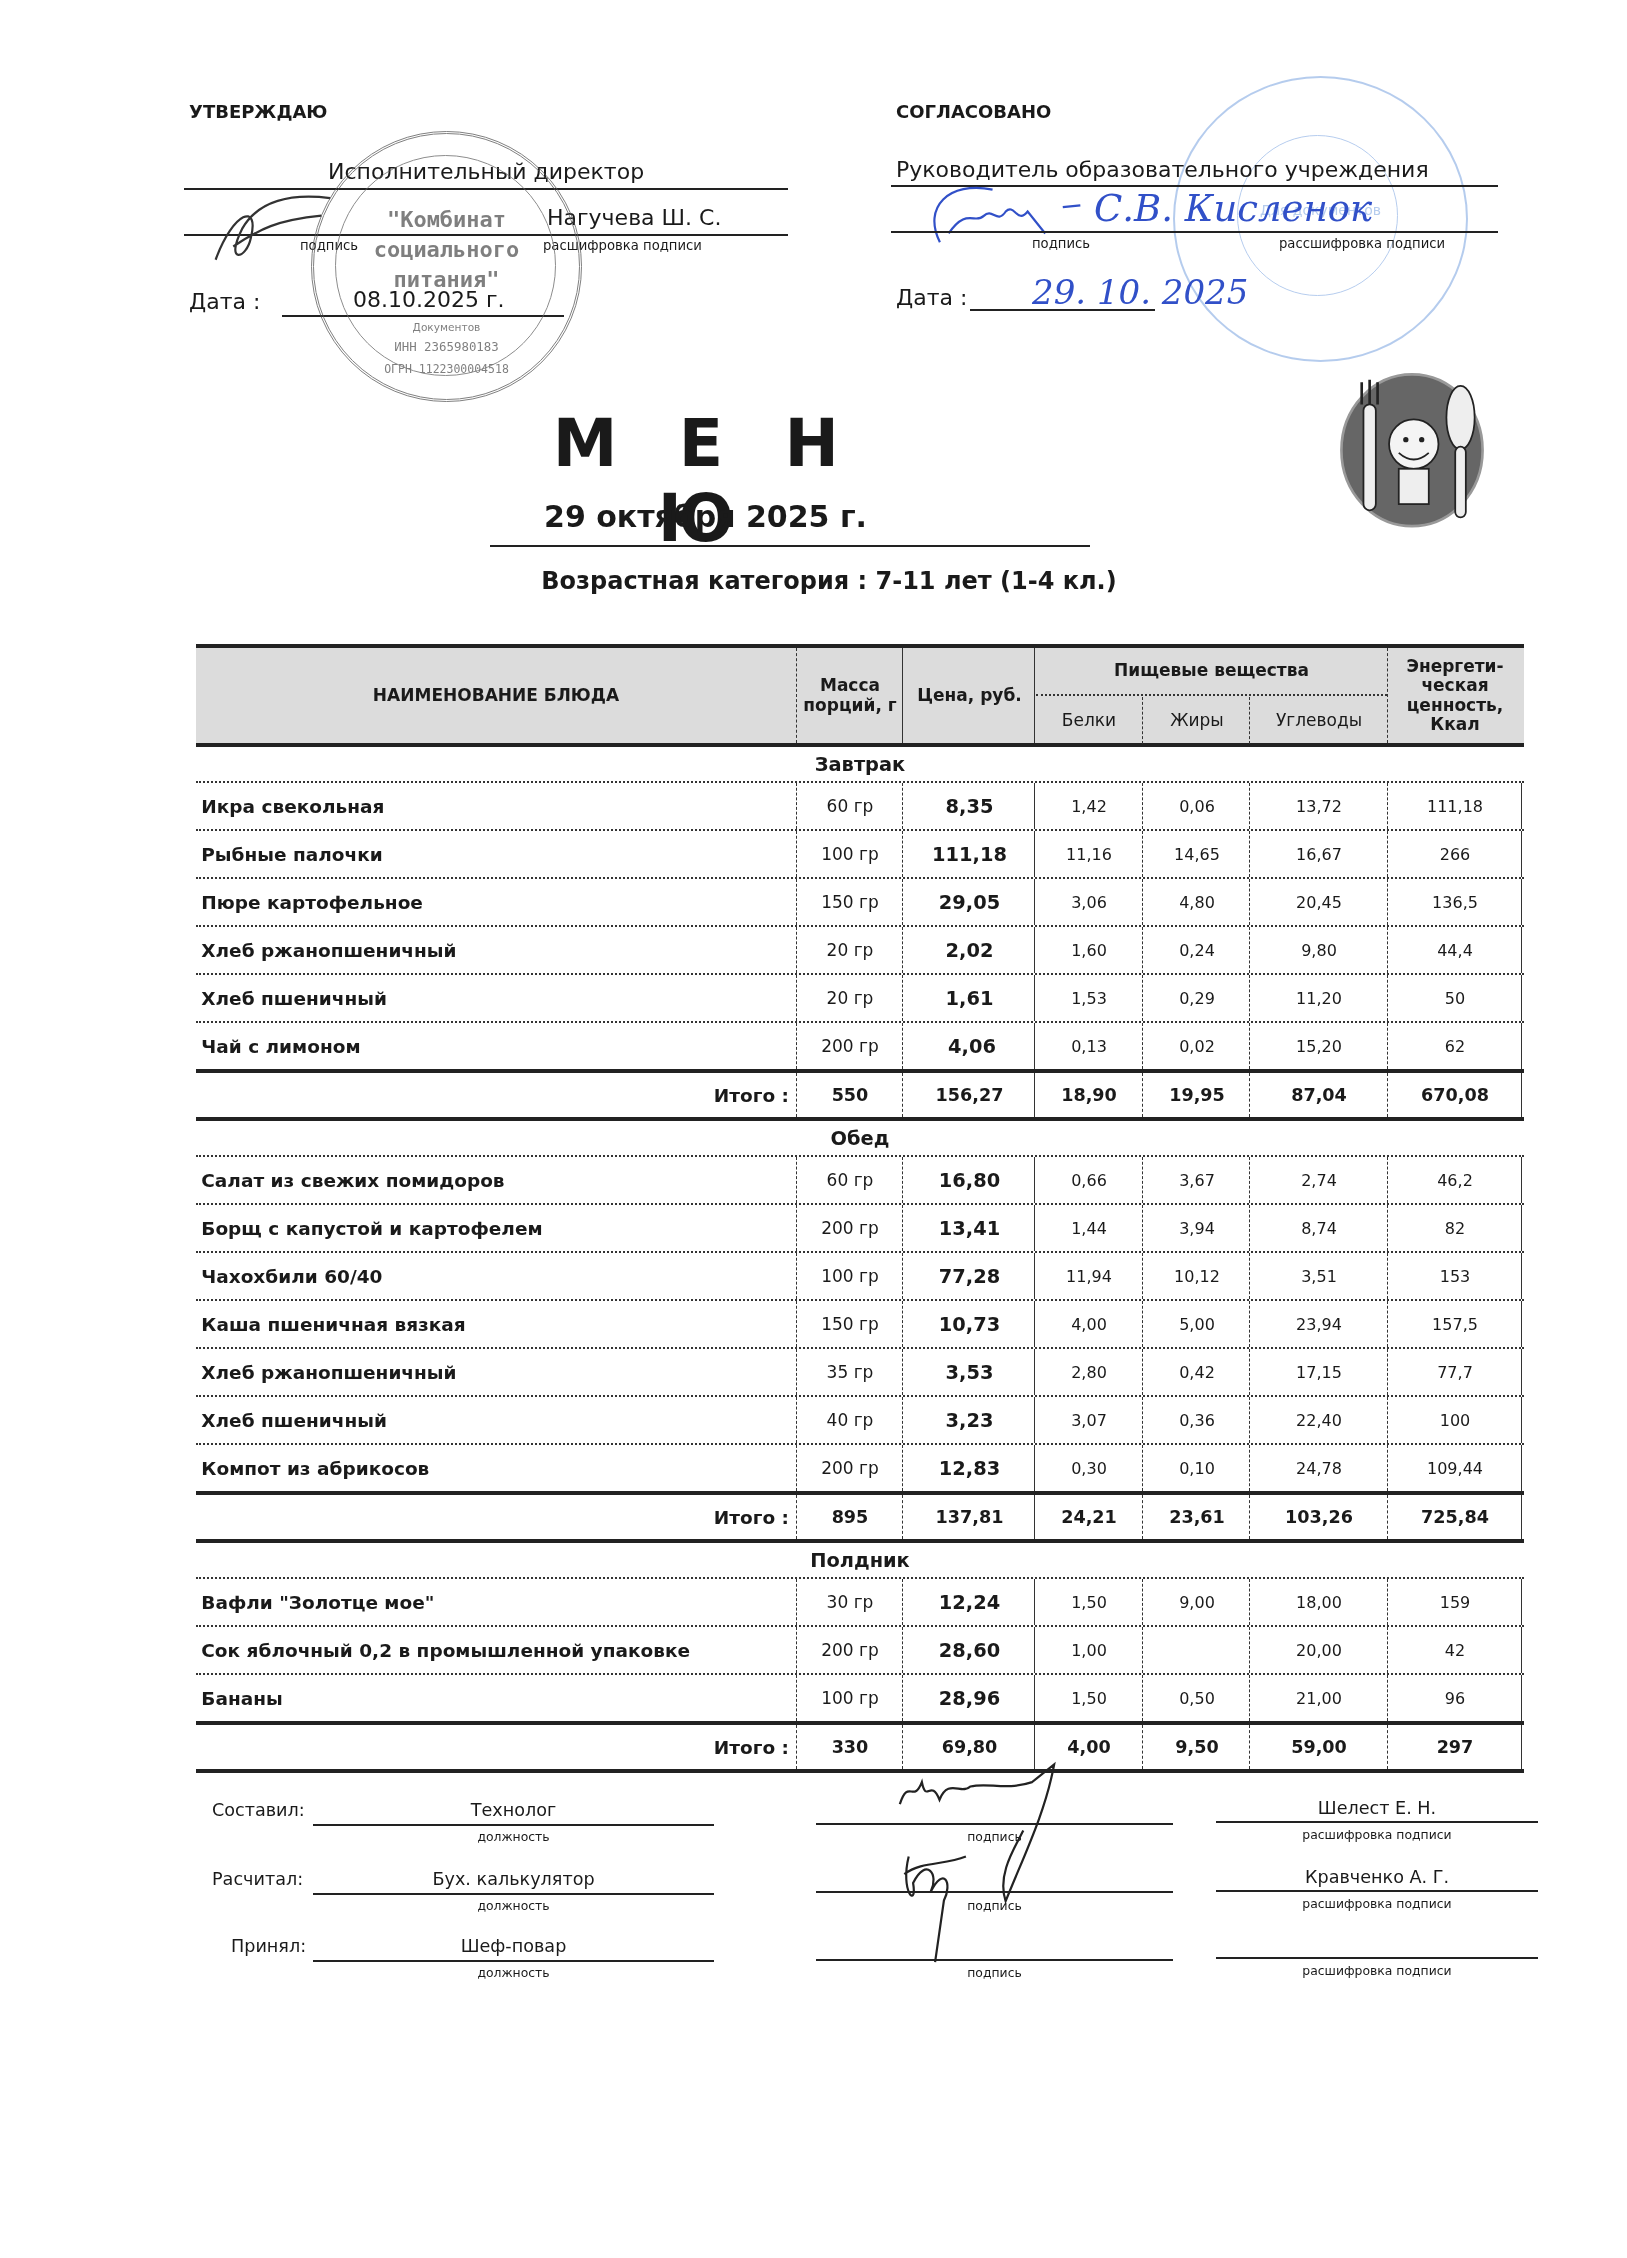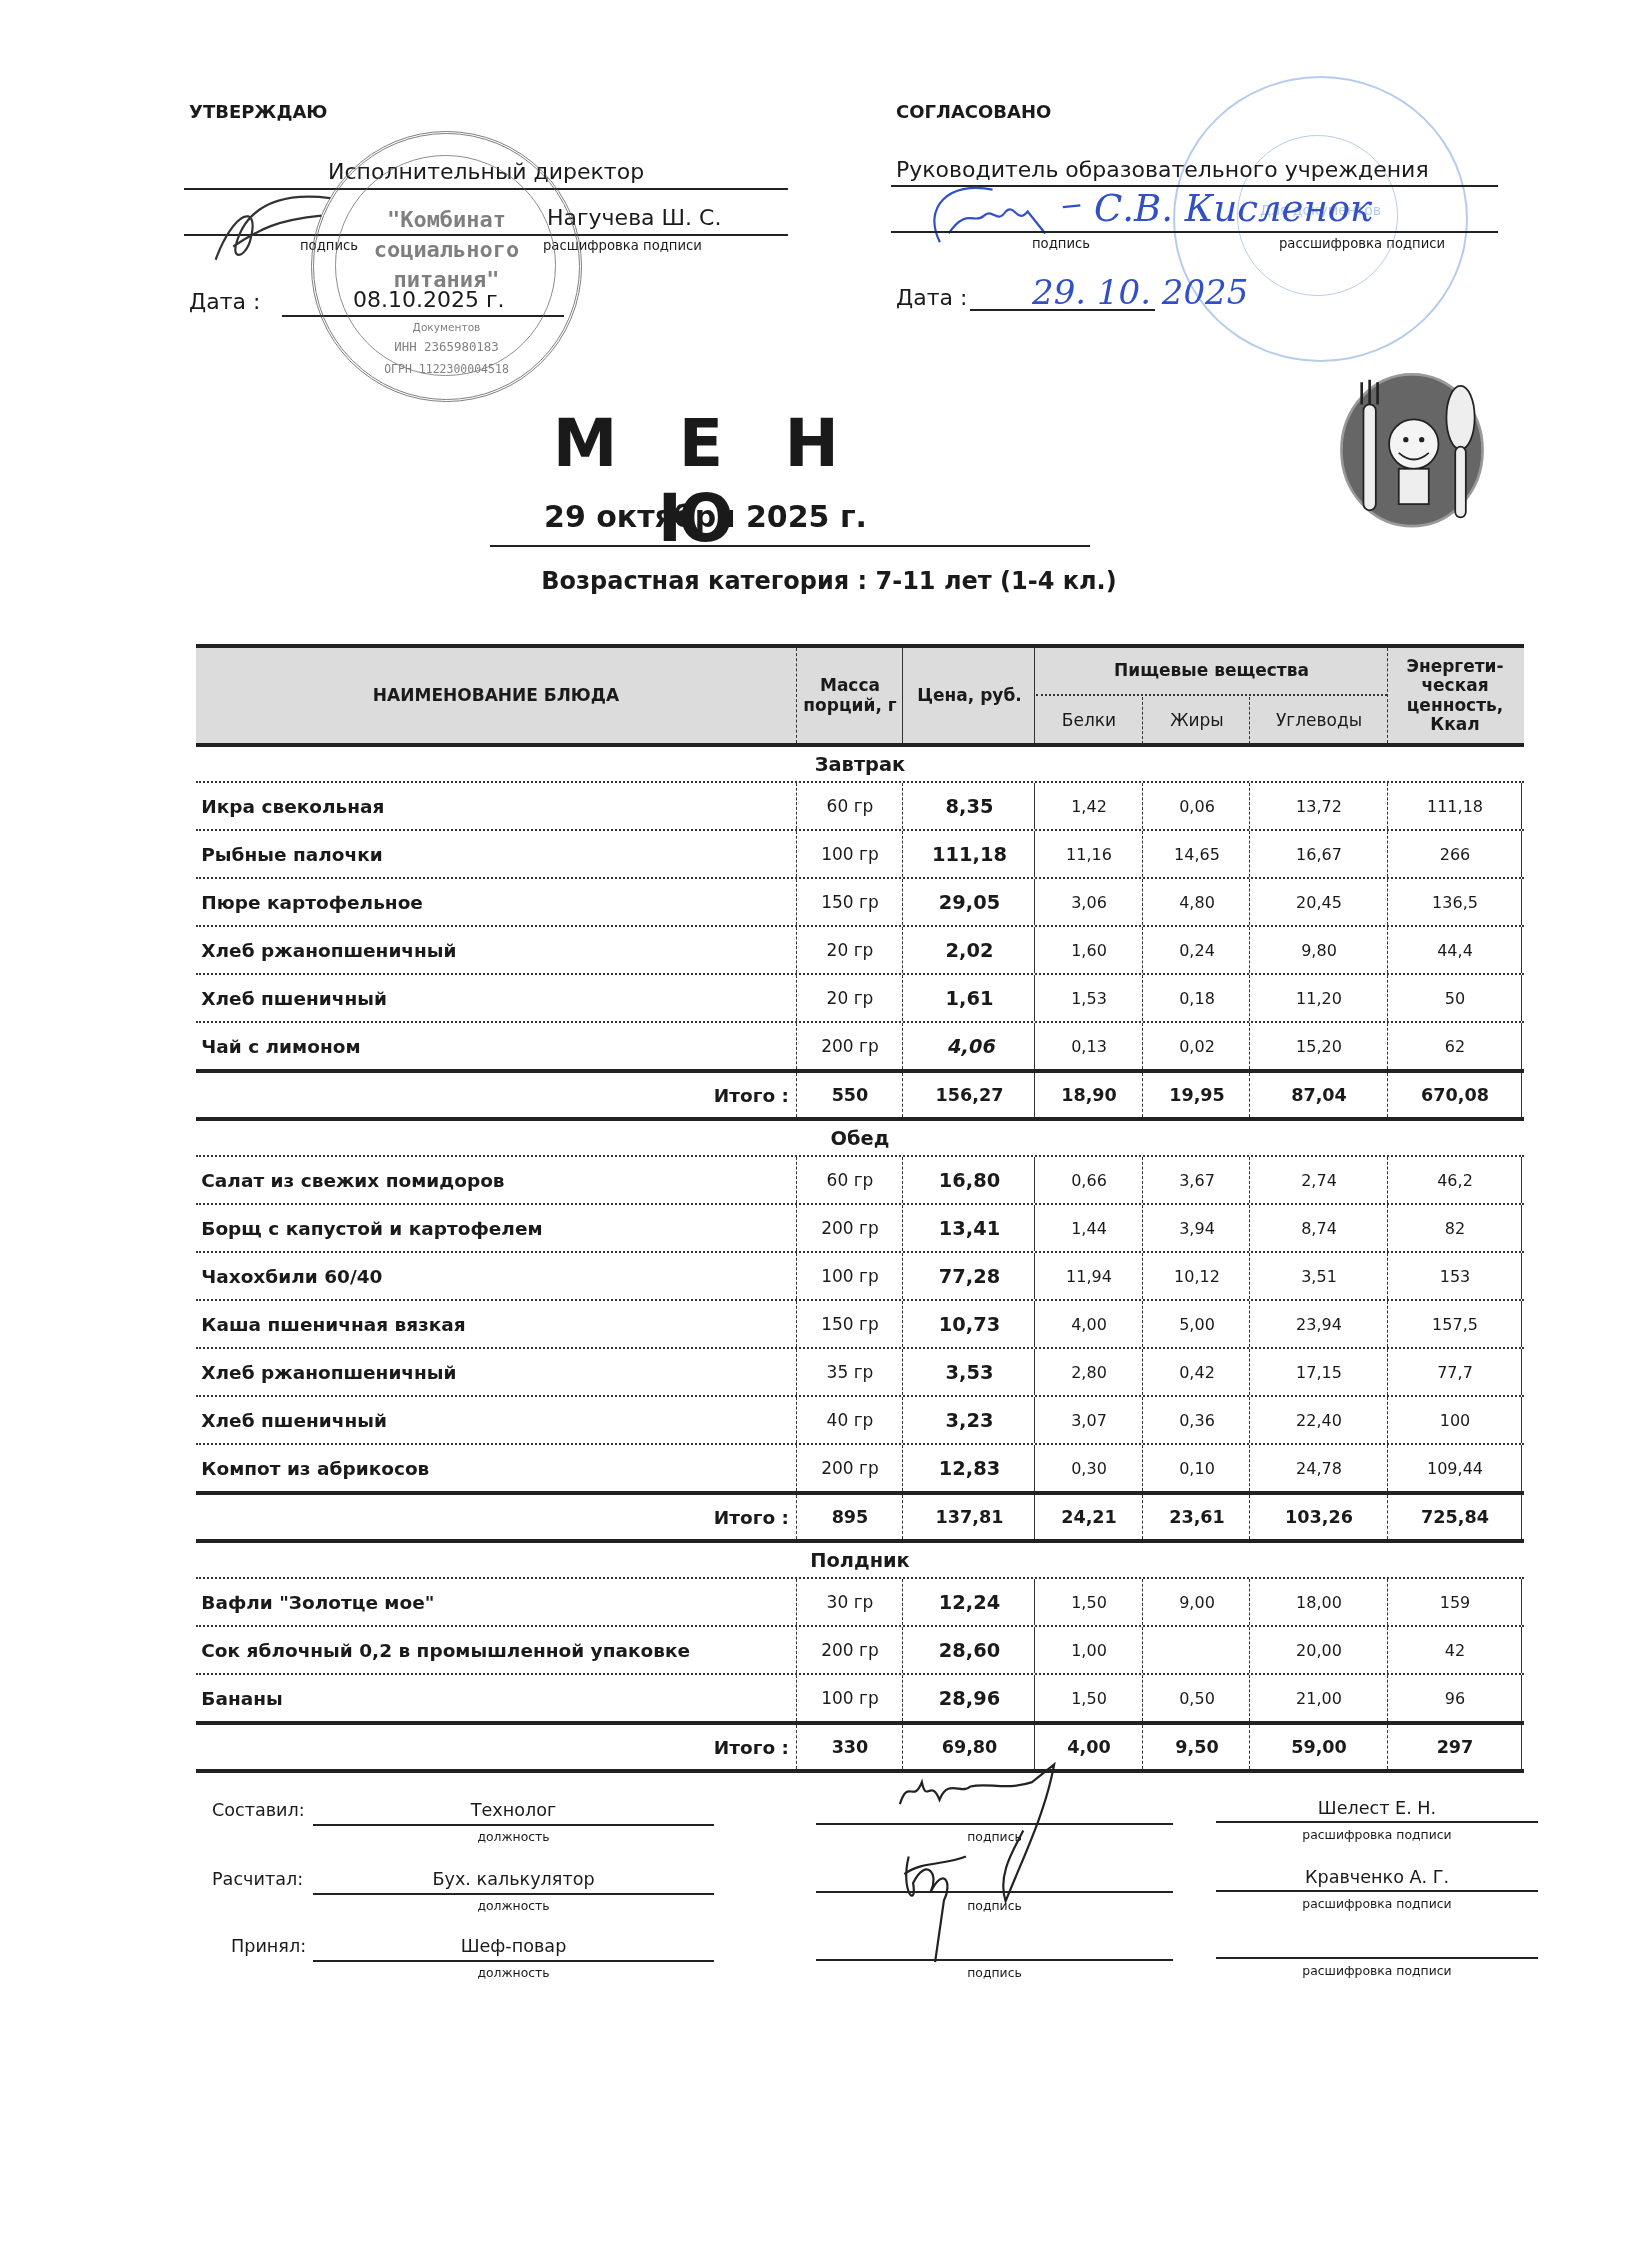--- a/index.html
+++ b/index.html
@@ -204,35 +204,35 @@
         <div class="vdash" style="left: 946px;"></div>
         <div class="vdash" style="left: 1053px;"></div>
         <div class="vdash" style="left: 1191px;"></div>
         <div class="vsolid" style="left: 1325px;"></div>
       </div>
       <div class="row">
         <div class="cell name" style="left: 0px; width: 595px;">Хлеб пшеничный</div>
         <div class="cell mass" style="left: 602px; width: 104px;">20 гр</div>
         <div class="cell price" style="left: 708px; width: 131px;">1,61</div>
         <div class="cell " style="left: 840px; width: 106px;">1,53</div>
-        <div class="cell " style="left: 948px; width: 106px;">0,18</div>
+        <div class="cell " style="left: 948px; width: 106px;">0,29</div>
         <div class="cell " style="left: 1055px; width: 136px;">11,20</div>
         <div class="cell " style="left: 1193px; width: 132px;">50</div>
         <div class="vdash" style="left: 600px;"></div>
         <div class="vdash" style="left: 706px;"></div>
         <div class="vsolid" style="left: 838px;"></div>
         <div class="vdash" style="left: 946px;"></div>
         <div class="vdash" style="left: 1053px;"></div>
         <div class="vdash" style="left: 1191px;"></div>
         <div class="vsolid" style="left: 1325px;"></div>
       </div>
       <div class="row last">
         <div class="cell name" style="left: 0px; width: 595px;">Чай с лимоном</div>
         <div class="cell mass" style="left: 602px; width: 104px;">200 гр</div>
-        <div class="cell price" style="left: 708px; width: 136px; font-style: italic;">4,06</div>
+        <div class="cell price" style="left: 708px; width: 136px;">4,06</div>
         <div class="cell " style="left: 840px; width: 106px;">0,13</div>
         <div class="cell " style="left: 948px; width: 106px;">0,02</div>
         <div class="cell " style="left: 1055px; width: 136px;">15,20</div>
         <div class="cell " style="left: 1193px; width: 132px;">62</div>
         <div class="vdash" style="left: 600px;"></div>
         <div class="vdash" style="left: 706px;"></div>
         <div class="vsolid" style="left: 838px;"></div>
         <div class="vdash" style="left: 946px;"></div>
         <div class="vdash" style="left: 1053px;"></div>
         <div class="vdash" style="left: 1191px;"></div>

